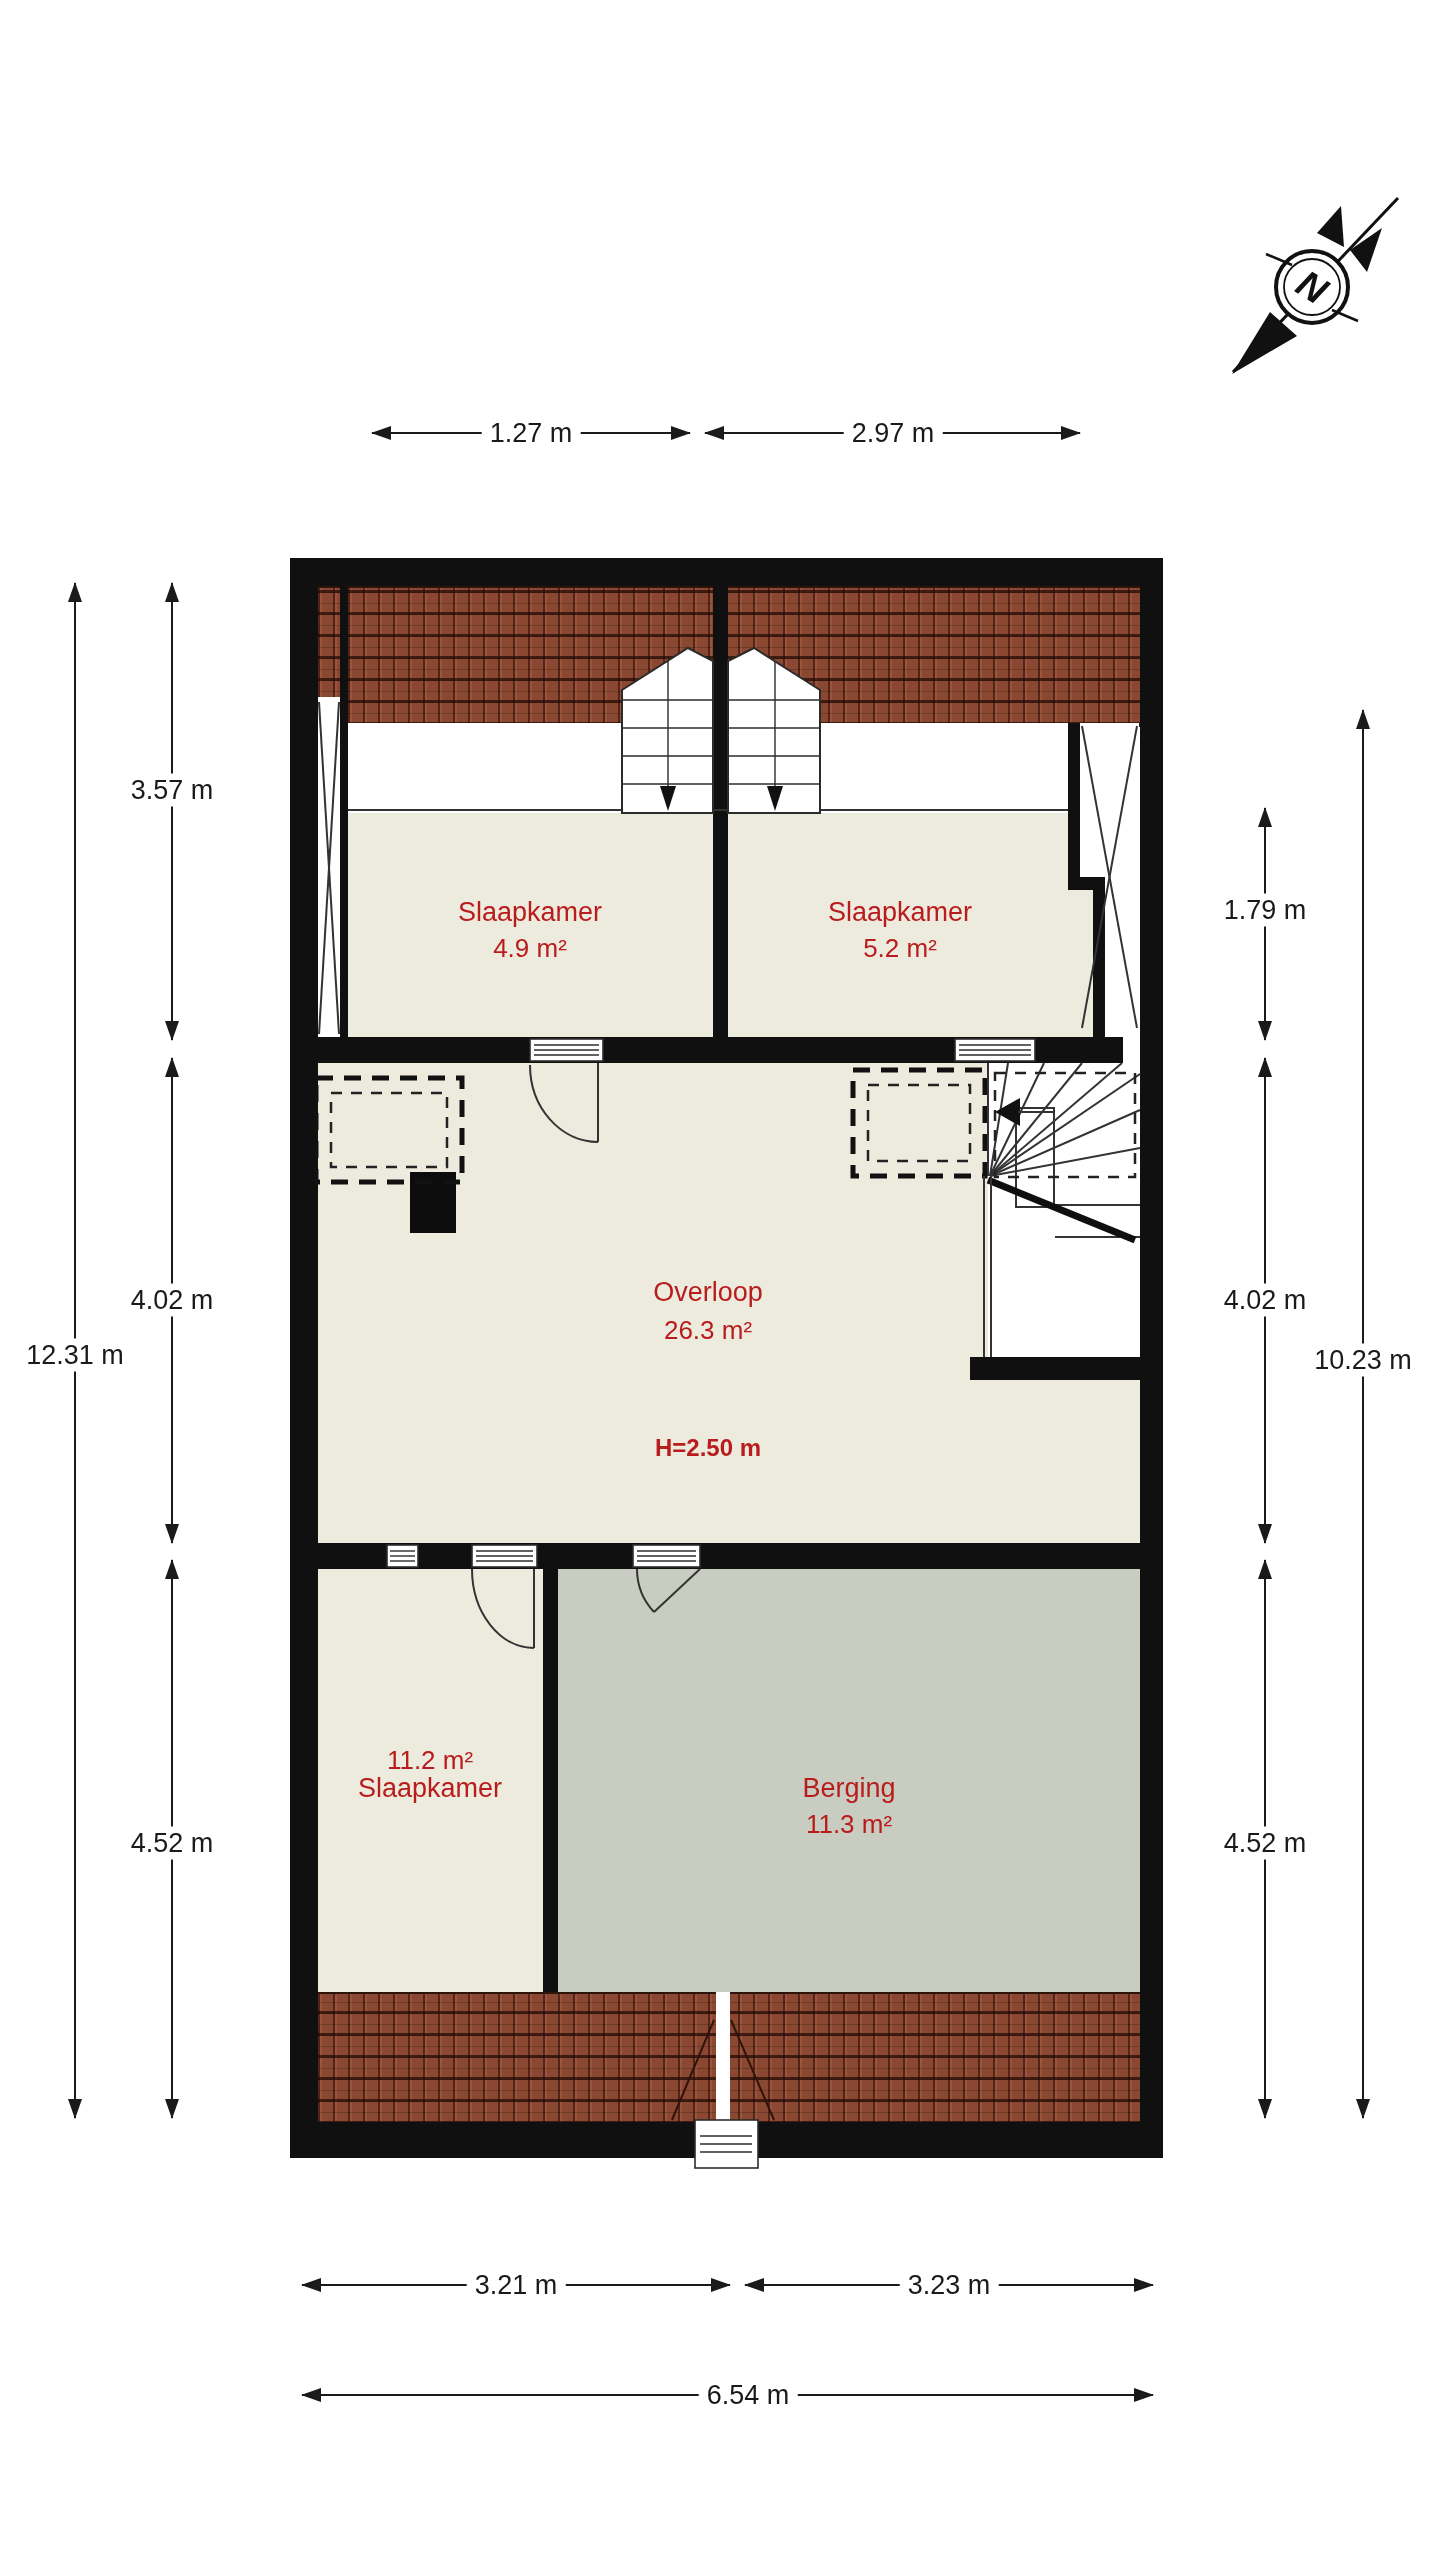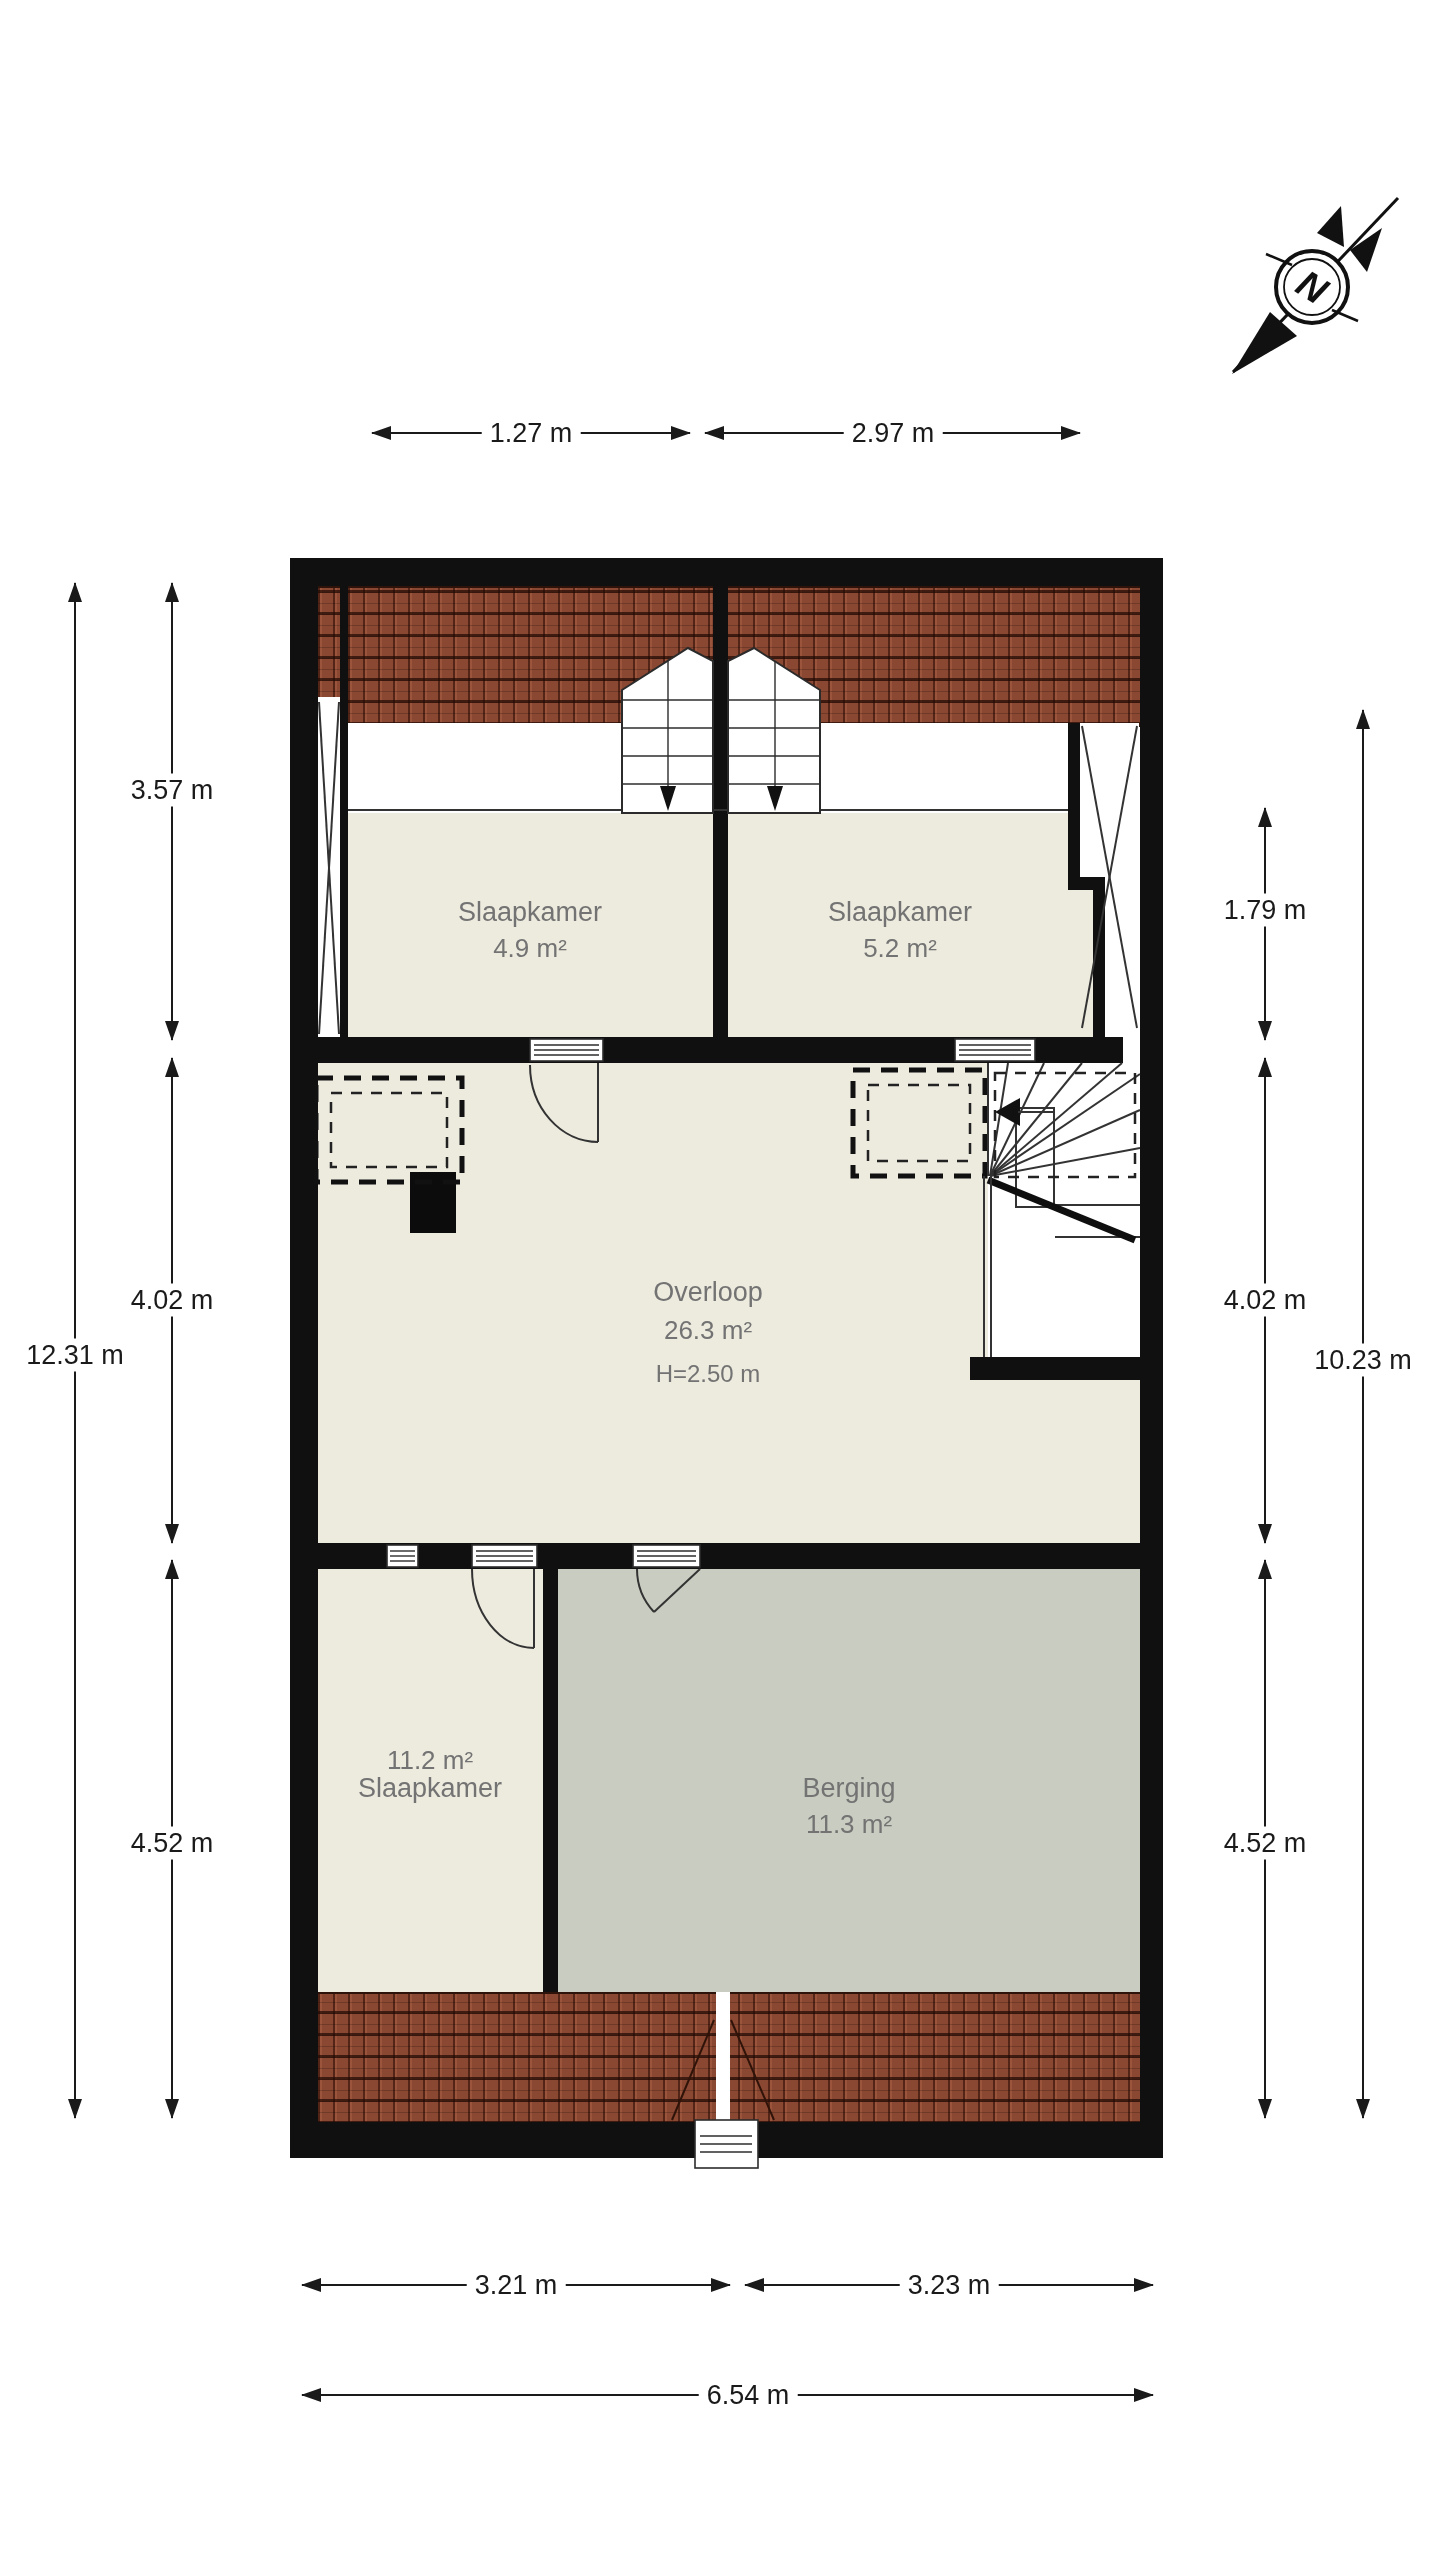--- a/index.html
+++ b/index.html
@@ -12,21 +12,21 @@
   .tiles{position:absolute;background-color:#8a4731;
      background-image:
        repeating-linear-gradient(0deg, rgba(30,8,2,.70) 0 3px, rgba(0,0,0,0) 3px 22px),
        repeating-linear-gradient(0deg, rgba(0,0,0,.20) 0 1px, transparent 1px 11px),
        repeating-linear-gradient(90deg, rgba(46,14,6,.60) 0 2px, rgba(200,120,88,.28) 2px 4px, transparent 4px 15px);
      border-top:2px solid #2e130a;border-bottom:2px solid #2e130a;}
   .blacksq{position:absolute;background:#0c0c0c;}
   #titleblock{position:absolute;left:0;top:150px;width:1440px;text-align:center;}
   .title-line{font-weight:bold;font-size:38px;line-height:44px;color:#111;}
   .roomlabel{position:absolute;transform:translate(-50%,-50%);text-align:center;
-             font-size:27px;color:#737373;white-space:nowrap;}
+             font-size:27px;color:#b91c1c;white-space:nowrap;}
   .roomarea{font-size:26px;}
   .ceil{font-size:24px;}
   .dimlabel{position:absolute;transform:translate(-50%,-50%);font-size:27px;color:#1a1a1a;
             background:#ffffff;padding:1px 8px;white-space:nowrap;}
   svg{position:absolute;left:0;top:0;}
   .thin{stroke:#333;stroke-width:2;fill:none;}
   .dim{stroke:#1a1a1a;stroke-width:2;}
   .dash-thick{stroke:#111;stroke-width:5;fill:none;stroke-dasharray:17 11;}
   .dash-thin{stroke:#222;stroke-width:2.5;fill:none;stroke-dasharray:11 9;}
   .winrect{fill:#ffffff;stroke:#2c2c2c;stroke-width:1.6;}
@@ -221,21 +221,21 @@
   </svg>
 
   <div class="roomlabel" style="left:530px;top:912px;">Slaapkamer</div>
   <div class="roomlabel roomarea" style="left:530px;top:948px;">4.9 m²</div>
 
   <div class="roomlabel" style="left:900px;top:912px;">Slaapkamer</div>
   <div class="roomlabel roomarea" style="left:900px;top:948px;">5.2 m²</div>
 
   <div class="roomlabel" style="left:708px;top:1292px;">Overloop</div>
   <div class="roomlabel roomarea" style="left:708px;top:1330px;">26.3 m²</div>
-  <div class="roomlabel ceil" style="left:708px;top:1374px;">H=2.50 m</div>
+  <div class="roomlabel ceil" style="left:708px;top:1448px;font-weight:bold;">H=2.50 m</div>
 
   <div class="roomlabel" style="left:430px;top:1788px;">Slaapkamer</div>
   <div class="roomlabel roomarea" style="left:430px;top:1760px;">11.2 m²</div>
 
   <div class="roomlabel" style="left:849px;top:1788px;">Berging</div>
   <div class="roomlabel roomarea" style="left:849px;top:1824px;">11.3 m²</div>
 
   <div class="dimlabel" style="left:531px;top:433px;">1.27 m</div>
   <div class="dimlabel" style="left:893px;top:433px;">2.97 m</div>
   <div class="dimlabel" style="left:172px;top:790px;">3.57 m</div>

